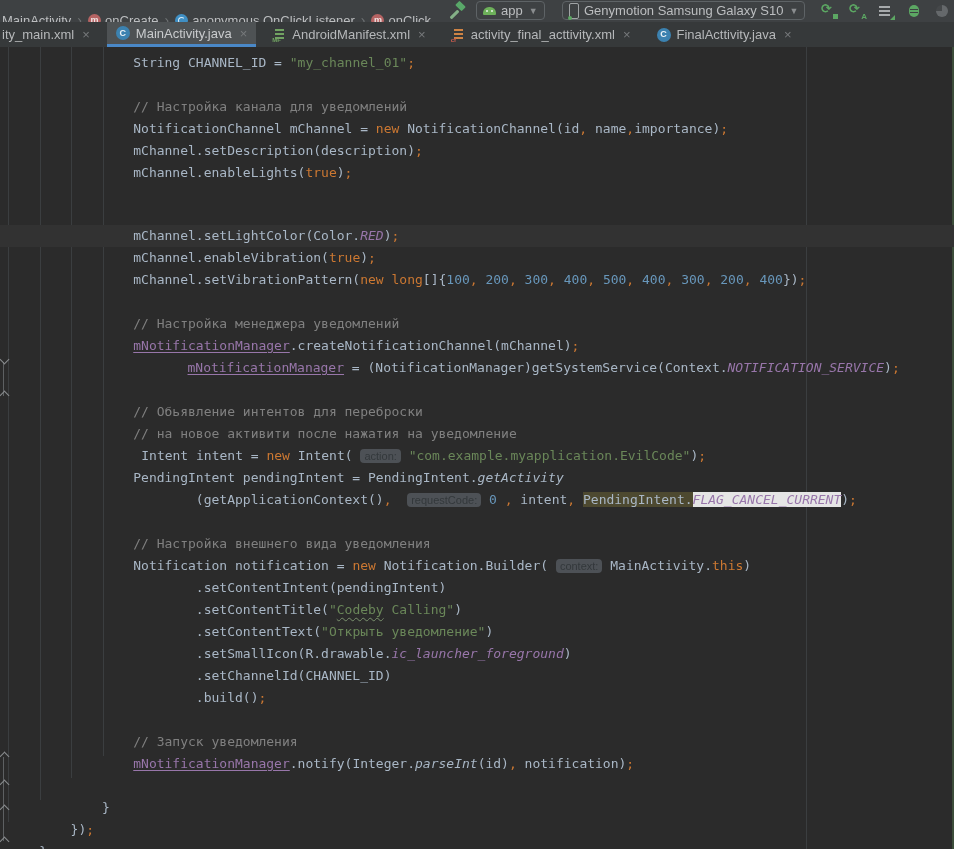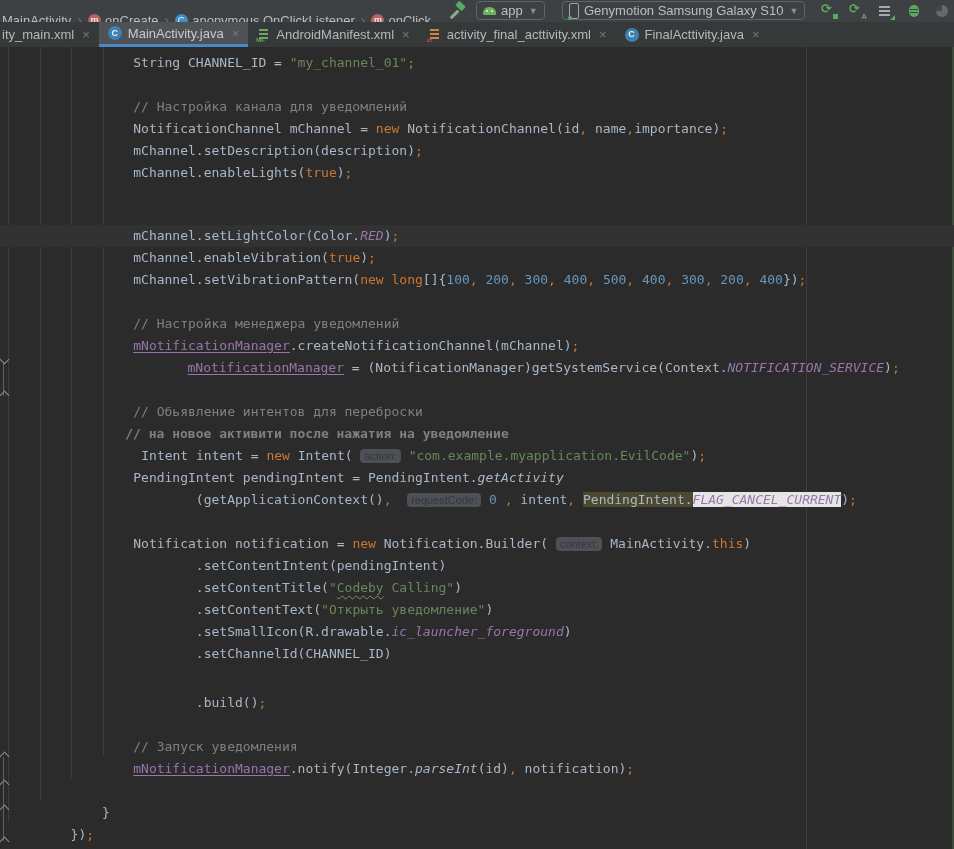--- a/index.html
+++ b/index.html
@@ -35,21 +35,21 @@
   .act .la{position:absolute;right:0;bottom:-1px;color:#5ca763;font-size:8px;font-weight:bold;}
   .cov-lines{position:absolute;left:1px;top:3px;width:11px;height:2px;background:#a7aaac;
              box-shadow:0 4px 0 #a7aaac,0 8px 0 #a7aaac;}
   .cov-tri{position:absolute;right:0;bottom:0;width:0;height:0;border-left:5px solid transparent;border-bottom:5px solid #5ca763;}
   .bug{position:absolute;left:3px;top:2px;width:10px;height:12px;background:#5ca763;border-radius:5px 5px 5px 5px;}
   .bug::after{content:"";position:absolute;left:1px;top:4px;width:8px;height:1px;background:#3e4143;box-shadow:0 3px 0 #3e4143;}
   .prof{position:absolute;left:2px;top:2px;width:12px;height:12px;border-radius:50%;opacity:.55;
         background:conic-gradient(#85898c 0 270deg,#4a4d4f 270deg 360deg);}
 
   
-  .tabbar{position:absolute;left:0;top:22px;width:954px;height:25px;background:#36393a;display:flex;align-items:stretch;}
+  .tabbar{position:absolute;left:0;top:22px;width:954px;height:25px;background:#36393a;display:flex;align-items:stretch;gap:8px;}
   .tab{display:flex;align-items:center;gap:6px;padding:0 9px;font-size:13px;color:#b6b8ba;cursor:pointer;white-space:nowrap;}
   .tab.first{padding-left:2px;}
   .tab.active{background:#4e5254;border-bottom:3px solid #4a88c7;color:#c9cbcd;}
   .tab .close{color:#777a7c;font-size:13px;margin-left:2px;cursor:pointer;}
   .class-icon{display:inline-flex;align-items:center;justify-content:center;width:14px;height:14px;border-radius:50%;
               background:#3c82b0;color:#e9f1f6;font-size:9px;font-weight:bold;line-height:1;}
   .file-icon{display:inline-block;width:13px;height:13px;position:relative;}
   .file-icon .bars{position:absolute;left:2px;top:1px;width:9px;height:2px;box-shadow:0 4px 0 currentColor,0 8px 0 currentColor;background:currentColor;}
   .file-icon .tag{position:absolute;left:-1px;bottom:-2px;font-size:6px;font-weight:bold;letter-spacing:0;}
   .file-icon.mf{color:#71a362;} .file-icon.mf .tag{color:#71a362;}
@@ -207,32 +207,33 @@
       <div class="line" style="padding-left: 8px;"><span class="tok-d">                mChannel.enableLights(</span><span class="tok-k">true</span><span class="tok-d">)</span><span class="tok-k">;</span></div>
       <div class="line cur" style="padding-left: 8px;"><span class="tok-d">                mChannel.setLightColor(Color.</span><span class="tok-sc">RED</span><span class="tok-d">)</span><span class="tok-k">;</span></div>
       <div class="line" style="padding-left: 8px;"><span class="tok-d">                mChannel.enableVibration(</span><span class="tok-k">true</span><span class="tok-d">)</span><span class="tok-k">;</span></div>
       <div class="line" style="padding-left: 8px;"><span class="tok-d">                mChannel.setVibrationPattern(</span><span class="tok-k">new</span><span class="tok-d"> </span><span class="tok-k">long</span><span class="tok-d">[]{</span><span class="tok-n">100</span><span class="tok-k">,</span><span class="tok-d"> </span><span class="tok-n">200</span><span class="tok-k">,</span><span class="tok-d"> </span><span class="tok-n">300</span><span class="tok-k">,</span><span class="tok-d"> </span><span class="tok-n">400</span><span class="tok-k">,</span><span class="tok-d"> </span><span class="tok-n">500</span><span class="tok-k">,</span><span class="tok-d"> </span><span class="tok-n">400</span><span class="tok-k">,</span><span class="tok-d"> </span><span class="tok-n">300</span><span class="tok-k">,</span><span class="tok-d"> </span><span class="tok-n">200</span><span class="tok-k">,</span><span class="tok-d"> </span><span class="tok-n">400</span><span class="tok-d">})</span><span class="tok-k">;</span></div>
       <div class="line" style="padding-left: 8px;"></div>
       <div class="line" style="padding-left: 8px;"><span class="tok-c">                // Настройка менеджера уведомлений</span></div>
       <div class="line" style="padding-left: 8px;"><span class="tok-d">                </span><span class="tok-f">mNotificationManager</span><span class="tok-d">.createNotificationChannel(mChannel)</span><span class="tok-k">;</span></div>
       <div class="line" style="padding-left: 8px; text-align: center;"><span class="tok-d">                </span><span class="tok-f">mNotificationManager</span><span class="tok-d"> = (NotificationManager)getSystemService(Context.</span><span class="tok-sc">NOTIFICATION_SERVICE</span><span class="tok-d">)</span><span class="tok-k">;</span></div>
       <div class="line" style="padding-left: 8px;"></div>
       <div class="line" style="padding-left: 8px;"><span class="tok-c">                // Обьявление интентов для переброски</span></div>
-      <div class="line" style=" font-weight: bold;"><span class="tok-c">                // на новое активити после нажатия на уведомление</span></div>
+      <div class="line" style="padding-left: 8px;"><span class="tok-c">                // на новое активити после нажатия на уведомление</span></div>
       <div class="line" style="padding-left: 8px; margin-left: 8px;"><span class="tok-d">                Intent intent = </span><span class="tok-k">new</span><span class="tok-d"> Intent( </span><span class="tok-h">action:</span><span class="tok-d"> </span><span class="tok-s">"com.example.myapplication.EvilCode"</span><span class="tok-d">)</span><span class="tok-k">;</span></div>
       <div class="line" style="padding-left: 8px;"><span class="tok-d">                PendingIntent pendingIntent = PendingIntent.</span><span class="tok-sm">getActivity</span></div>
       <div class="line" style="padding-left: 8px;"><span class="tok-d">                        (getApplicationContext()</span><span class="tok-k">,</span><span class="tok-d">  </span><span class="tok-h">requestCode:</span><span class="tok-d"> </span><span class="tok-n">0</span><span class="tok-d"> </span><span class="tok-k">,</span><span class="tok-d"> intent</span><span class="tok-k">,</span><span class="tok-d"> </span><span class="tok-o">PendingIntent.</span><span class="tok-osc">FLAG_CANCEL_CURRENT</span><span class="tok-d">)</span><span class="tok-k">;</span></div>
       <div class="line" style="padding-left: 8px;"></div>
+      <div class="line" style="padding-left: 8px;"><span class="tok-c">                // Настройка внешнего вида уведомления</span></div>
       <div class="line" style="padding-left: 8px;"><span class="tok-d">                Notification notification = </span><span class="tok-k">new</span><span class="tok-d"> Notification.Builder( </span><span class="tok-h">context:</span><span class="tok-d"> MainActivity.</span><span class="tok-k">this</span><span class="tok-d">)</span></div>
       <div class="line" style="padding-left: 8px;"><span class="tok-d">                        .setContentIntent(pendingIntent)</span></div>
       <div class="line" style="padding-left: 8px;"><span class="tok-d">                        .setContentTitle(</span><span class="tok-s">"</span><span class="tok-sw">Codeby</span><span class="tok-s"> Calling"</span><span class="tok-d">)</span></div>
       <div class="line" style="padding-left: 8px;"><span class="tok-d">                        .setContentText(</span><span class="tok-s">"Открыть уведомление"</span><span class="tok-d">)</span></div>
       <div class="line" style="padding-left: 8px;"><span class="tok-d">                        .setSmallIcon(R.drawable.</span><span class="tok-sc">ic_launcher_foreground</span><span class="tok-d">)</span></div>
       <div class="line" style="padding-left: 8px;"><span class="tok-d">                        .setChannelId(CHANNEL_ID)</span></div>
-      <div class="line" style="padding-left: 8px; margin-top: 27px;"><span class="tok-d">                        .build()</span><span class="tok-k">;</span></div>
+      <div class="line" style="padding-left: 8px;"><span class="tok-d">                        .build()</span><span class="tok-k">;</span></div>
       <div class="line" style="padding-left: 8px;"></div>
       <div class="line" style="padding-left: 8px;"><span class="tok-c">                // Запуск уведомления</span></div>
       <div class="line" style="padding-left: 8px;"><span class="tok-d">                </span><span class="tok-f">mNotificationManager</span><span class="tok-d">.notify(Integer.</span><span class="tok-sm">parseInt</span><span class="tok-d">(id)</span><span class="tok-k">,</span><span class="tok-d"> notification)</span><span class="tok-k">;</span></div>
       <div class="line" style="padding-left: 8px;"></div>
       <div class="line" style="padding-left: 8px;"><span class="tok-d">            }</span></div>
       <div class="line" style="padding-left: 8px;"><span class="tok-d">        })</span><span class="tok-k">;</span></div>
       <div class="line" style="padding-left: 8px;"><span class="tok-d">    }</span></div>
       <div class="line" style="padding-left: 8px;"><span class="tok-d">}</span></div>
     </div>
 </div>

